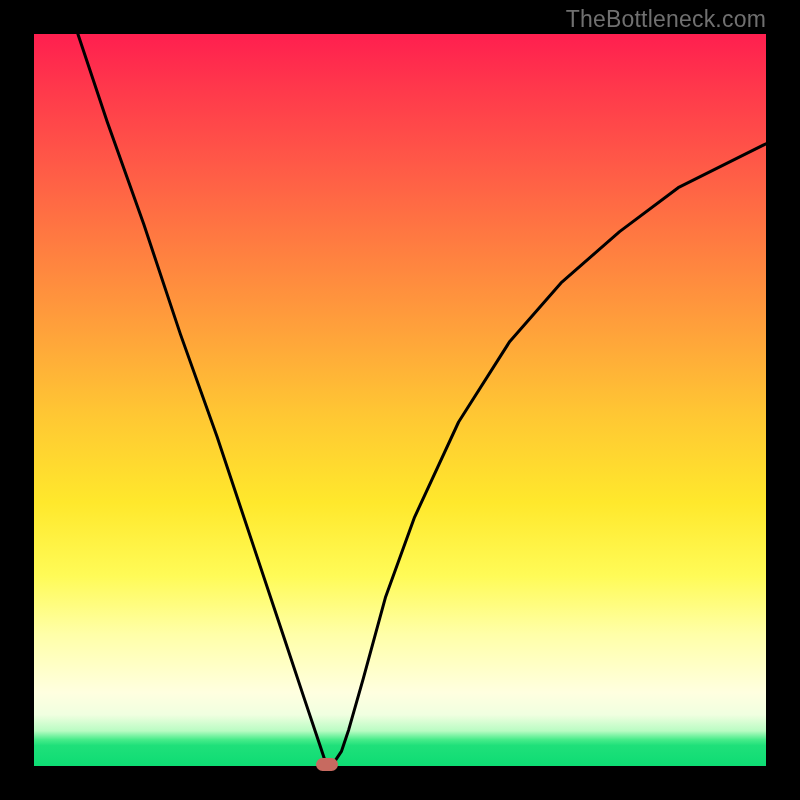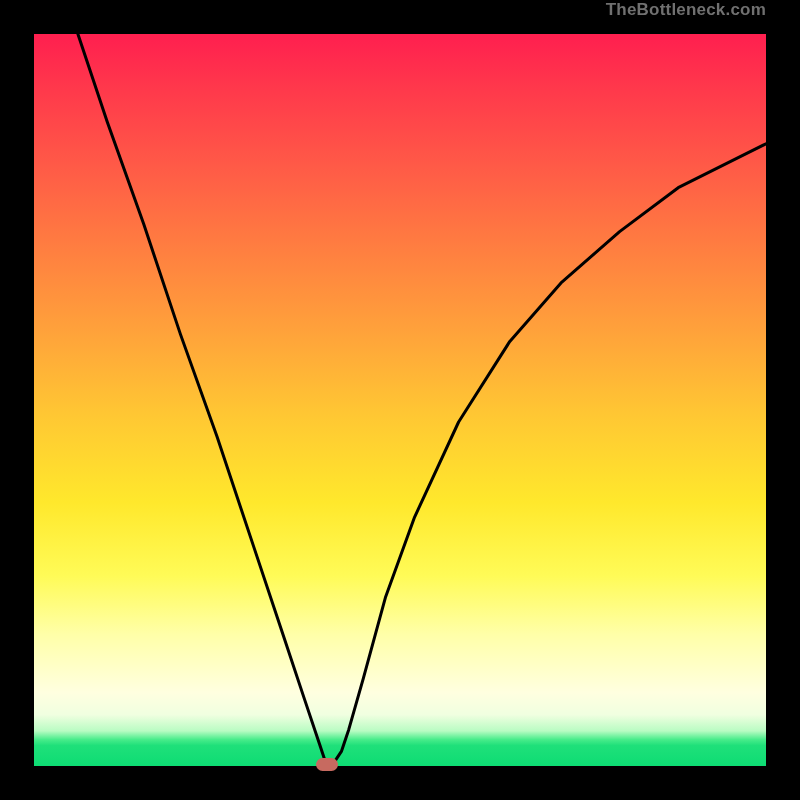--- a/index.html
+++ b/index.html
@@ -38,25 +38,25 @@
       #ffffe0 90%,
       #f0ffe0 93%,
       #b9fcc3 95.2%,
       #47ec8a 96.4%,
       #1fe07a 97.2%,
       #0ddc73 100%
     );
   }
   .watermark {
     position: absolute;
-    top: 0;
+    top: 6px;
     right: 34px;
     color: #707070;
-    font-size: 17px;
-    font-weight: 700;
+    font-size: 23px;
+    font-weight: 400;
     letter-spacing: 0.2px;
     user-select: none;
   }
   .curve-svg {
     position: absolute;
     left: 0;
     top: 0;
     width: 732px;
     height: 732px;
   }

